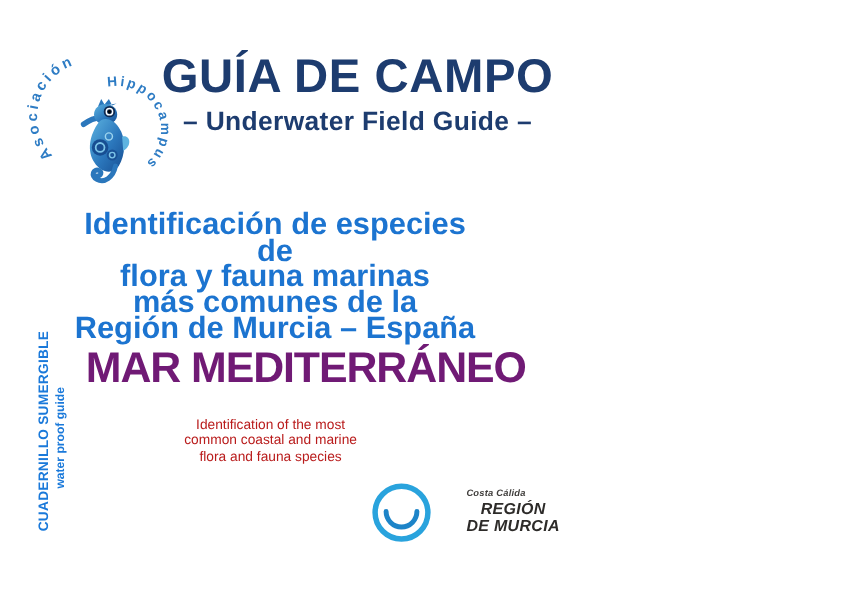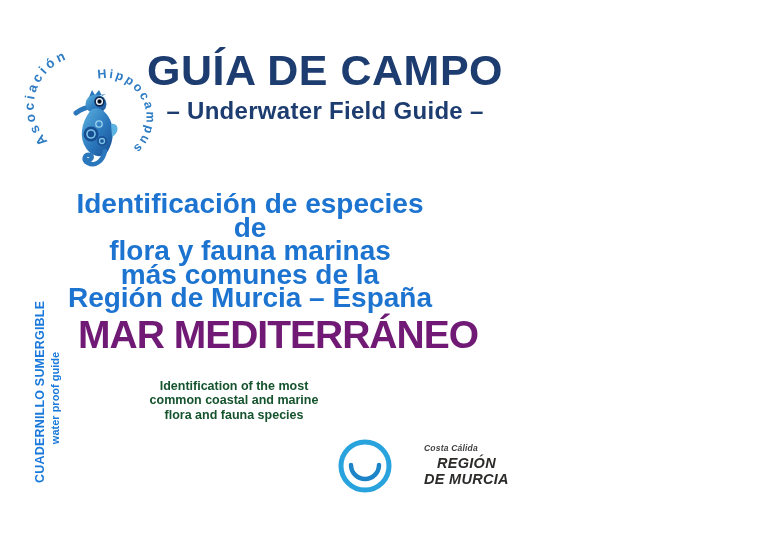--- a/index.html
+++ b/index.html
@@ -76,27 +76,27 @@
     color: #701a75;
     font-size: 39px;
     font-weight: bold;
     letter-spacing: -1px;
     white-space: nowrap;
   }
 
   
   .intro-en {
     position: absolute;
-    left: 48px;
+    left: 60px;
     top: 379px;
     width: 372px;
     text-align: center;
-    color: #14532d;
+    color: #b91c1c;
     font-size: 12.5px;
-    font-weight: bold;
+    font-weight: normal;
     line-height: 14.4px;
   }
 
   
   .side-label {
     position: absolute;
     left: -38px;
     top: 383px;
     width: 170px;
     transform: rotate(-90deg);

